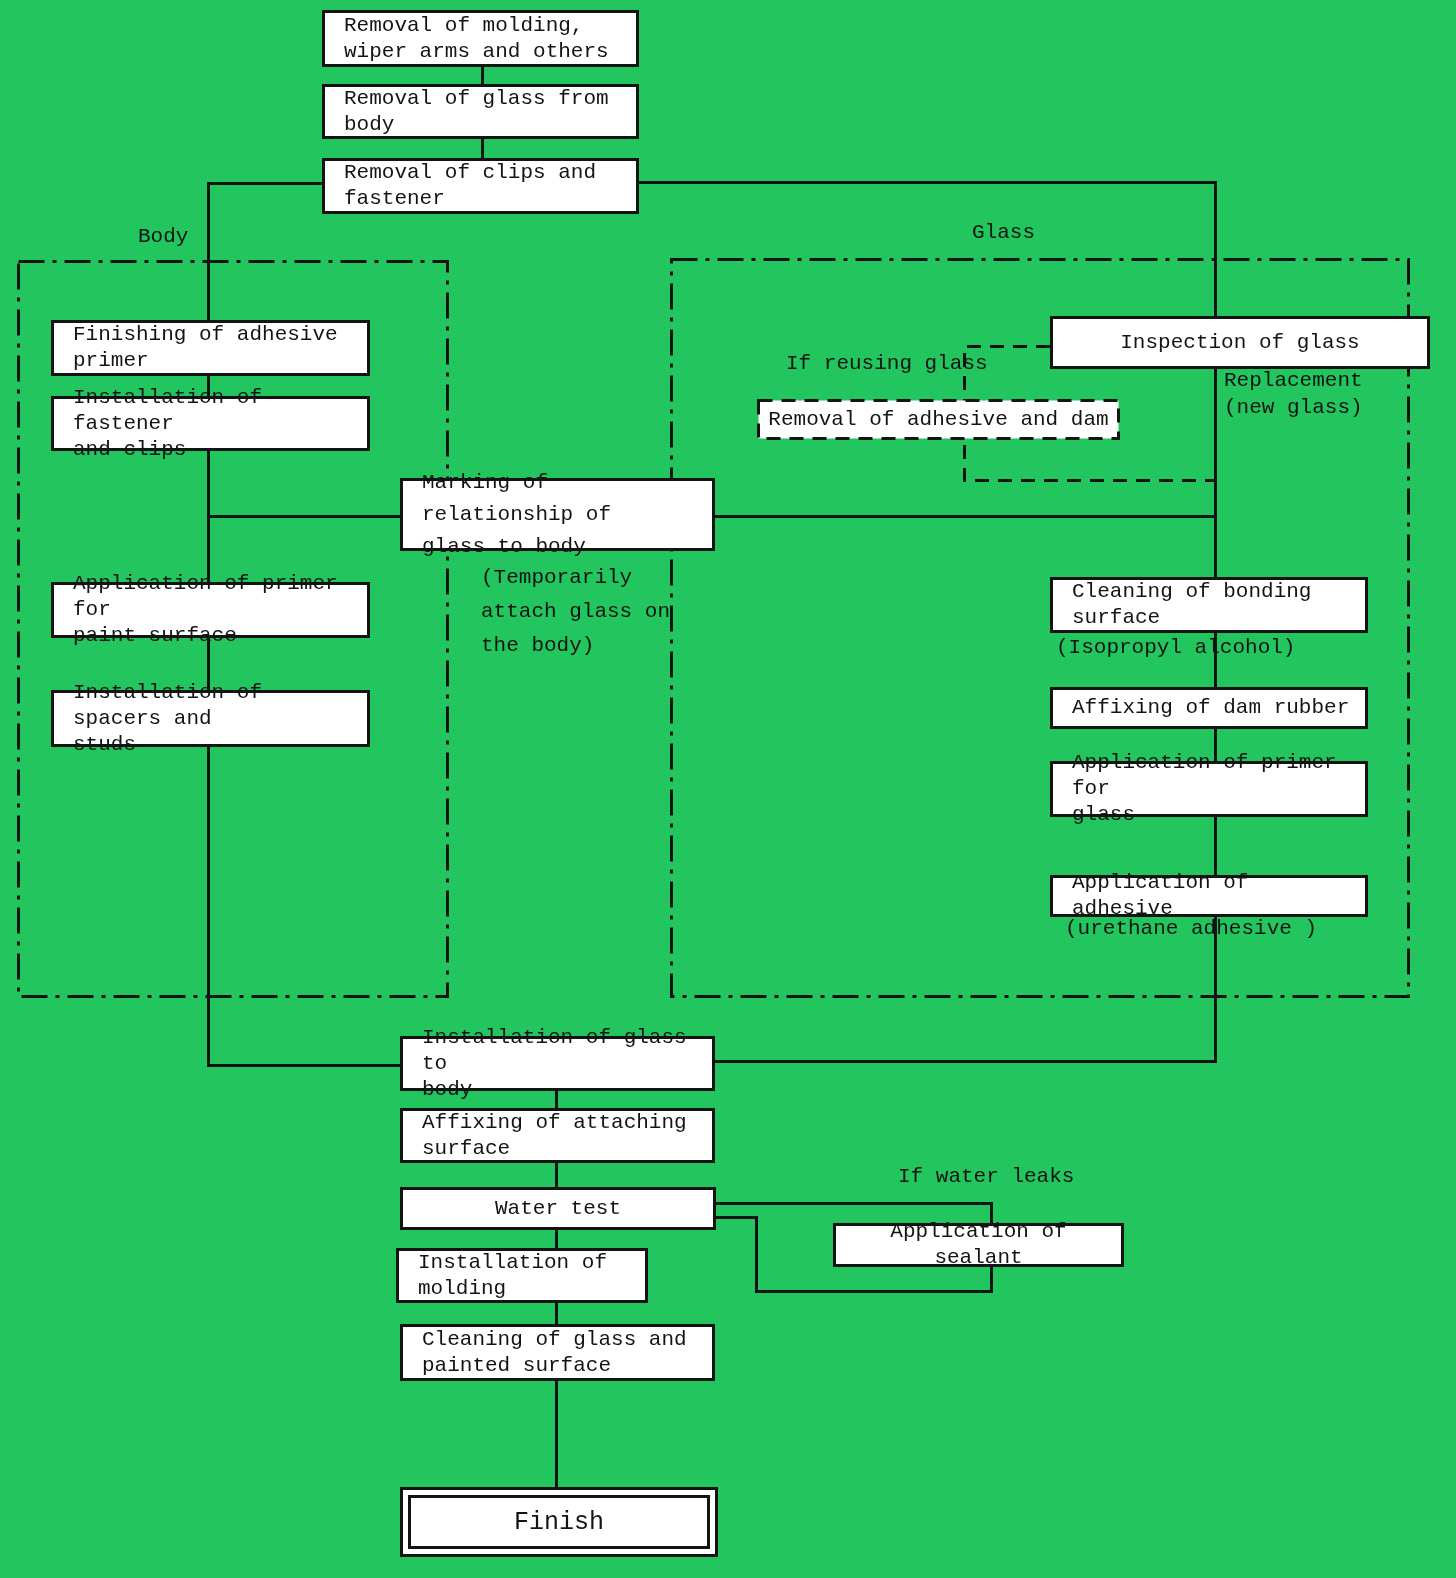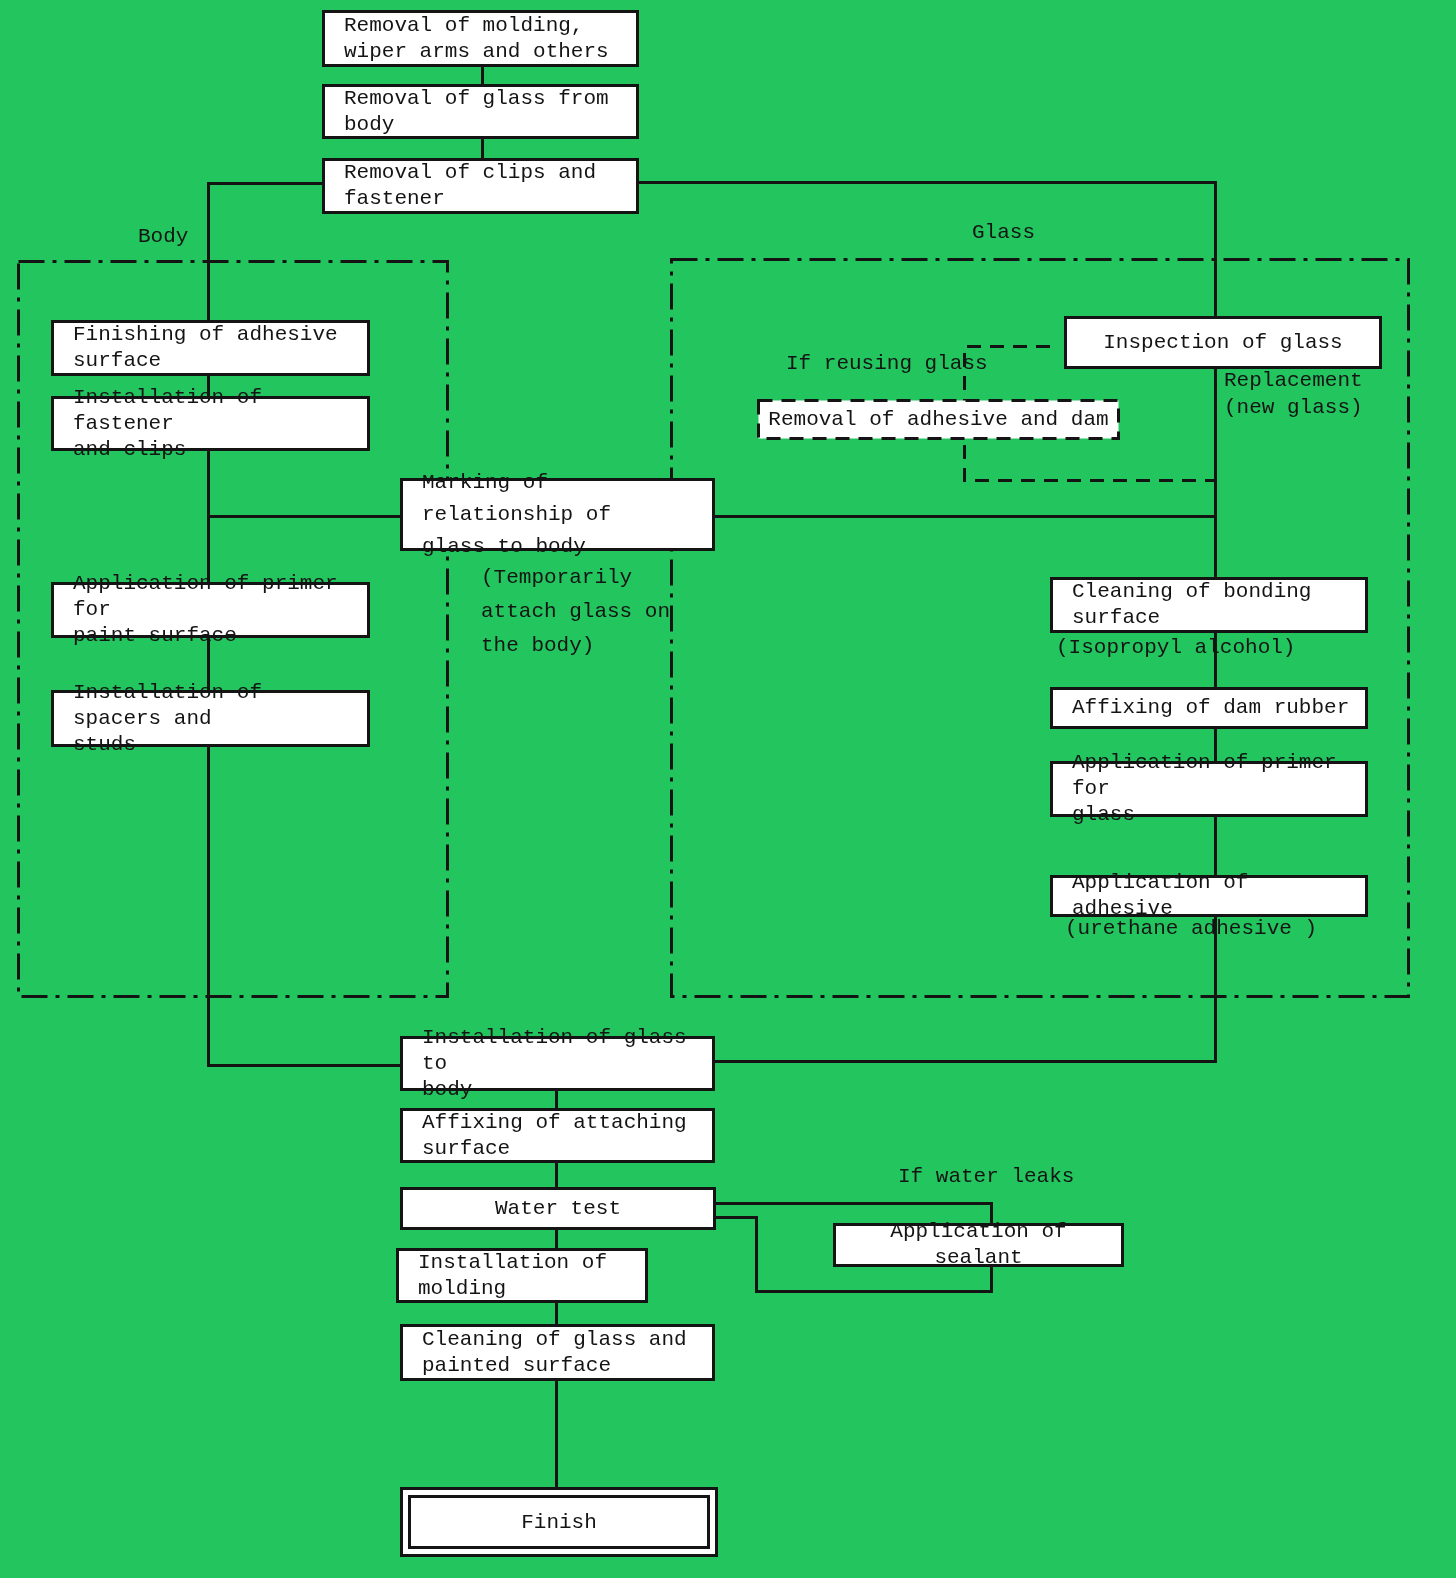--- a/index.html
+++ b/index.html
@@ -46,33 +46,33 @@
     z-index: 2;
   }
   .finish-inner {
     box-sizing: border-box;
     border: 3px solid #141414;
     width: 100%;
     height: 100%;
     display: flex;
     align-items: center;
     justify-content: center;
-    font-size: 21px;
+    font-size: 25px;
   }
 
   
   #n-removal-molding        { left: 322px; top: 10px;   width: 317px; height: 57px; }
   #n-removal-glass          { left: 322px; top: 84px;   width: 317px; height: 55px; }
   #n-removal-clips          { left: 322px; top: 158px;  width: 317px; height: 56px; }
   #n-finishing-adhesive     { left: 51px;  top: 320px;  width: 319px; height: 56px; }
   #n-installation-fastener  { left: 51px;  top: 396px;  width: 319px; height: 55px; }
   #n-application-primer-paint { left: 51px; top: 582px; width: 319px; height: 56px; }
   #n-installation-spacers   { left: 51px;  top: 690px;  width: 319px; height: 57px; }
   #n-marking                { left: 400px; top: 478px;  width: 315px; height: 73px; }
-  #n-inspection             { left: 1050px; top: 316px; width: 318px; height: 53px; margin-left: 14px; }
+  #n-inspection             { left: 1050px; top: 316px; width: 380px; height: 53px; }
   #n-removal-adhesive       { left: 757px; top: 399px;  width: 363px; height: 41px; }
   #n-cleaning-bonding       { left: 1050px; top: 577px; width: 318px; height: 56px; }
   #n-affixing-dam           { left: 1050px; top: 687px; width: 318px; height: 42px; }
   #n-application-primer-glass { left: 1050px; top: 761px; width: 318px; height: 56px; }
   #n-application-adhesive   { left: 1050px; top: 875px; width: 318px; height: 42px; }
   #n-installation-glass-body { left: 400px; top: 1036px; width: 315px; height: 55px; }
   #n-cleaning-attaching     { left: 400px; top: 1108px; width: 315px; height: 55px; }
   #n-water-test             { left: 400px; top: 1187px; width: 316px; height: 43px; }
   #n-application-sealant    { left: 833px; top: 1223px; width: 291px; height: 44px; }
   #n-installation-molding   { left: 396px; top: 1248px; width: 252px; height: 55px; }
@@ -113,21 +113,21 @@
 
   <div class="node" id="n-removal-molding">Removal of molding,
 wiper arms and others</div>
   <div class="node" id="n-removal-glass">Removal of glass from
 body</div>
   <div class="node" id="n-removal-clips">Removal of clips and
 fastener</div>
 
   <div class="ann" id="a-body">Body</div>
   <div class="node" id="n-finishing-adhesive">Finishing of adhesive
-surface</div>
+primer</div>
   <div class="node" id="n-installation-fastener">Installation of fastener
 and clips</div>
   <div class="node" id="n-application-primer-paint">Application of primer for
 paint surface</div>
   <div class="node" id="n-installation-spacers">Installation of spacers and
 studs</div>
 
   <div class="node marking" id="n-marking">Marking of relationship of
 glass to body</div>
   <div class="ann temp" id="a-temporarily">(Temporarily

